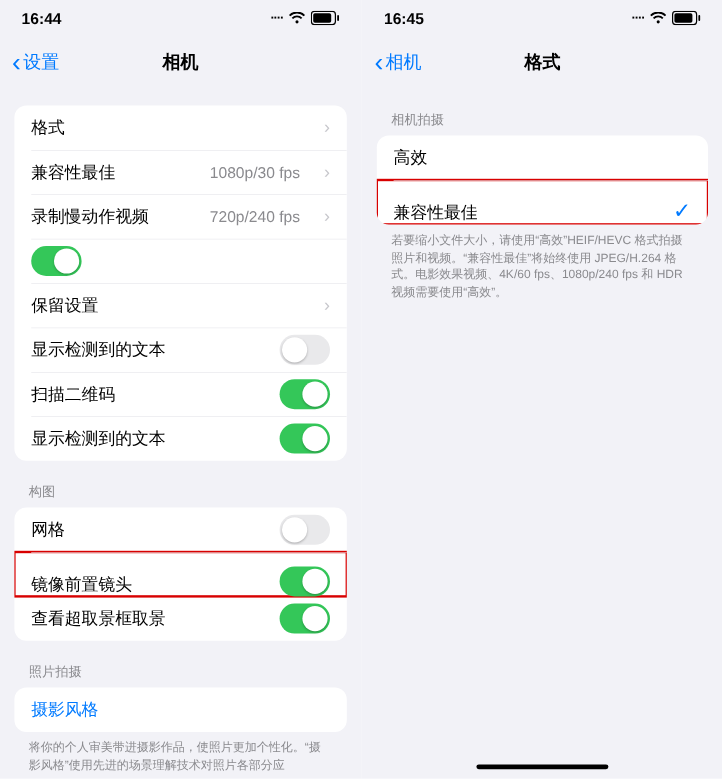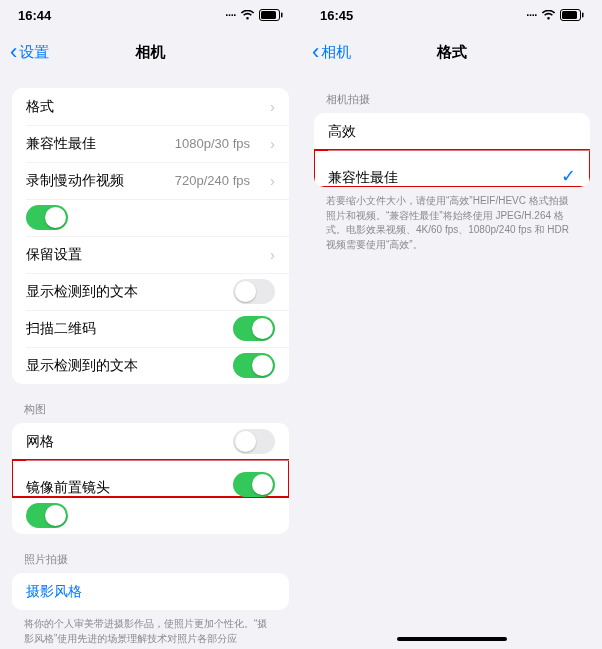--- a/index.html
+++ b/index.html
@@ -230,20 +230,21 @@
           <span class="knob"></span>
         </span>
     </div>
     <div class="row hl">
       <span class="row-label">镜像前置镜头</span>
       <span class="switch on">
           <span class="knob"></span>
         </span>
     </div>
     <div class="row">
+      <span class="row-label">查看超取景框取景</span>
       <span class="switch on">
           <span class="knob"></span>
         </span>
     </div>
   </div>
 
   <div class="section-header">照片拍摄</div>
 
   <div class="group">
     <div class="row">

